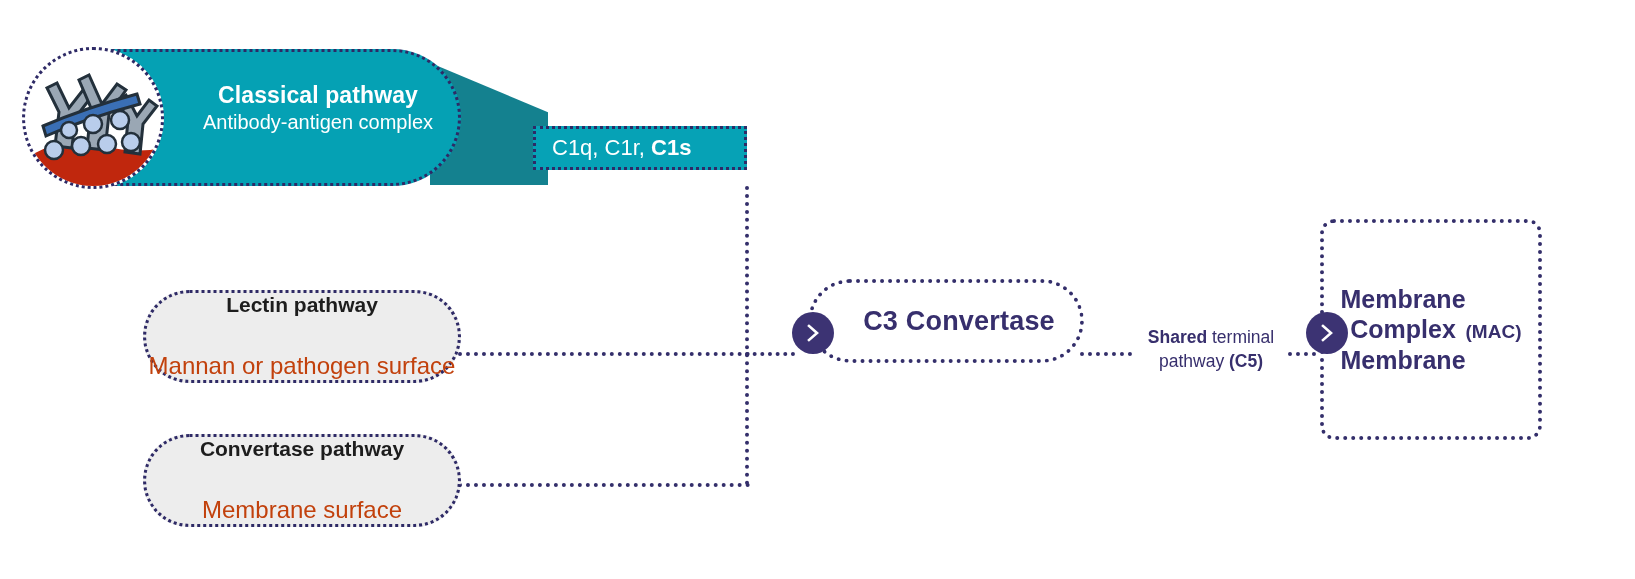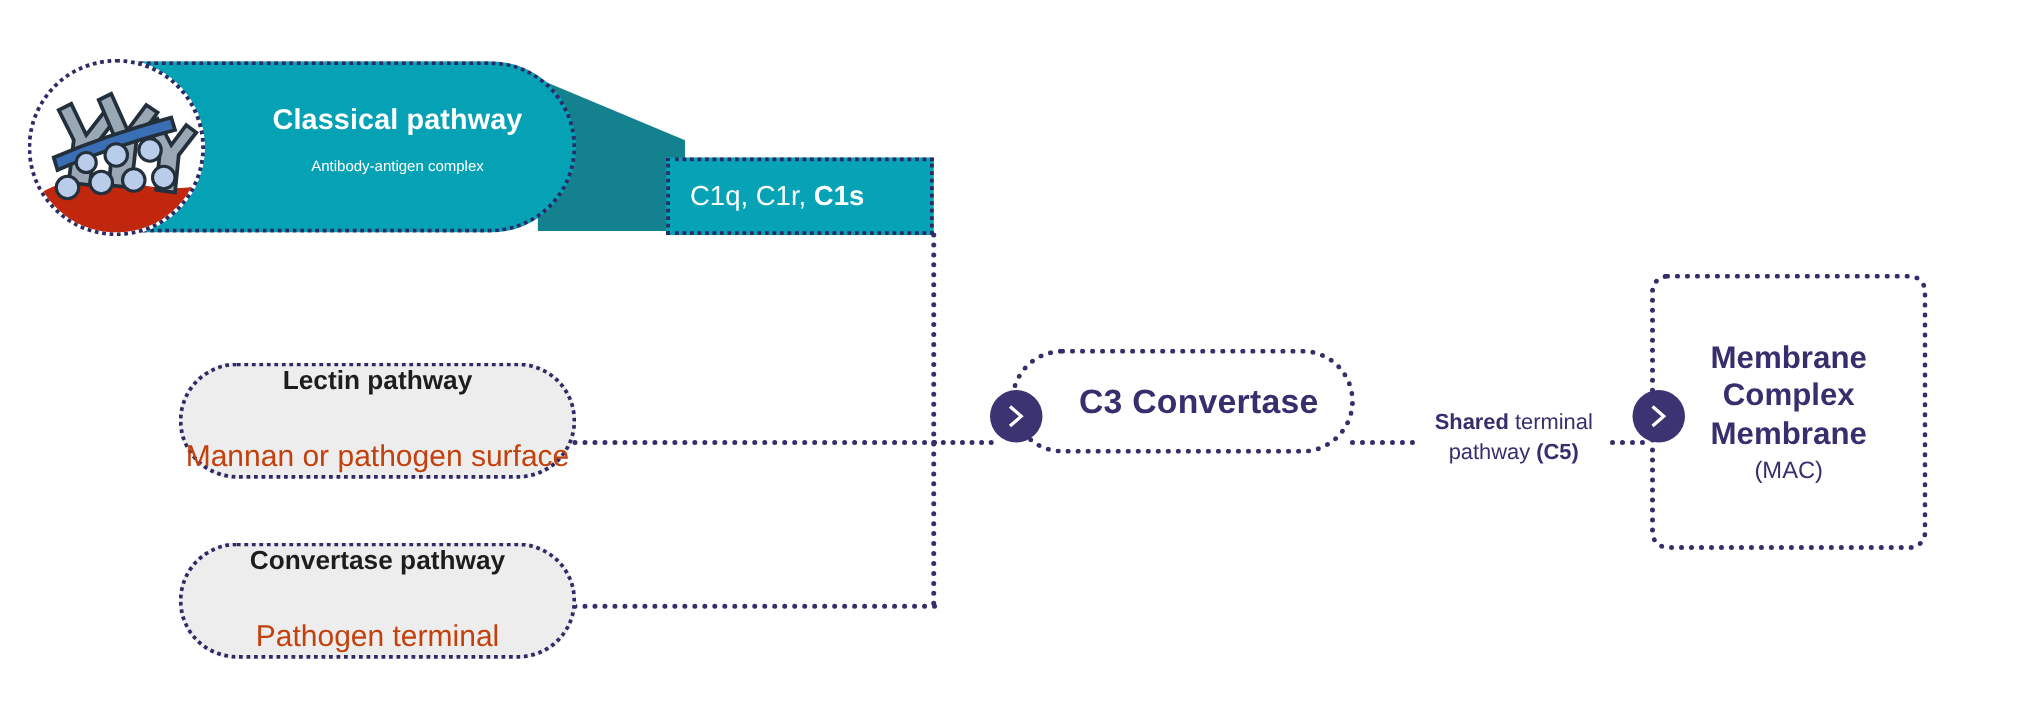--- a/index.html
+++ b/index.html
@@ -35,24 +35,24 @@
     position: absolute;
     left: 150px; top: 30px;
     width: 280px;
     text-align: center;
     color: #ffffff;
   }
   #classical-title {
     font-size: 23px;
     font-weight: bold;
     letter-spacing: 0.1px;
-    margin-bottom: 17px;
+    margin-bottom: 2px;
   }
   #classical-sub {
-    font-size: 12px;
+    font-size: 20px;
     font-weight: normal;
   }
 
   
   #antibody-circle {
     left: 22px; top: 47px;
     width: 142px; height: 142px;
     border-radius: 50%;
     background: #ffffff;
     border: 3px dotted #2e2a66;
@@ -66,21 +66,21 @@
     left: 430px; top: 55px;
     width: 118px; height: 130px;
     background: #14818f;
     clip-path: polygon(0% 6%, 100% 44%, 100% 100%, 0% 100%);
     z-index: 3;
   }
 
   
   #c1-banner {
     left: 533px; top: 126px;
-    width: 214px; height: 62px;
+    width: 214px; height: 44px;
     background: #06a2b6;
     border: 3px dotted #2e2a66;
     box-sizing: border-box;
     z-index: 6;
     display: flex;
     align-items: center;
     padding-left: 16px;
   }
   #c1-banner-text {
     color: #ffffff;
@@ -182,35 +182,35 @@
 
   
   #mac-box {
     left: 1320px; top: 219px;
     width: 222px; height: 221px;
     background: #ffffff;
     border: 4px dotted #342f6b;
     border-radius: 14px;
     box-sizing: border-box;
     display: flex;
-    flex-direction: column;
+    flex-direction: row;
     align-items: center;
     justify-content: center;
     z-index: 4;
   }
   #mac-title {
     font-size: 25px;
     font-weight: bold;
     color: #372f6d;
     text-align: center;
     line-height: 1.22;
   }
   #mac-abbrev {
     font-size: 19px;
-    font-weight: normal;
+    font-weight: bold;
     color: #372f6d;
     margin-top: 4px;
   }
 </style>
 </head>
 <body>
 
 <div id="canvas">
 
   <div class="abs h-line" id="line-lectin"></div>
@@ -263,21 +263,21 @@
     </svg>
   </div>
 
   <div class="abs gray-pill" id="lectin-pill">
     <div class="pill-title">Lectin pathway</div>
     <div class="pill-sub">Mannan or pathogen surface</div>
   </div>
 
   <div class="abs gray-pill" id="alternative-pill">
     <div class="pill-title">Convertase pathway</div>
-    <div class="pill-sub">Pathogen terminal</div>
+    <div class="pill-sub">Membrane surface</div>
   </div>
 
   <div class="abs" id="c3-pill">
     <div id="c3-label">C3 Convertase</div>
   </div>
   <div class="abs chevron-circle" id="chevron-c3">
     <svg width="22" height="22" viewBox="0 0 22 22" aria-hidden="true">
       <polyline points="7,4 15,11 7,18" fill="none" stroke="#ffffff" stroke-width="2.6" stroke-linecap="square"></polyline>
     </svg>
   </div>

